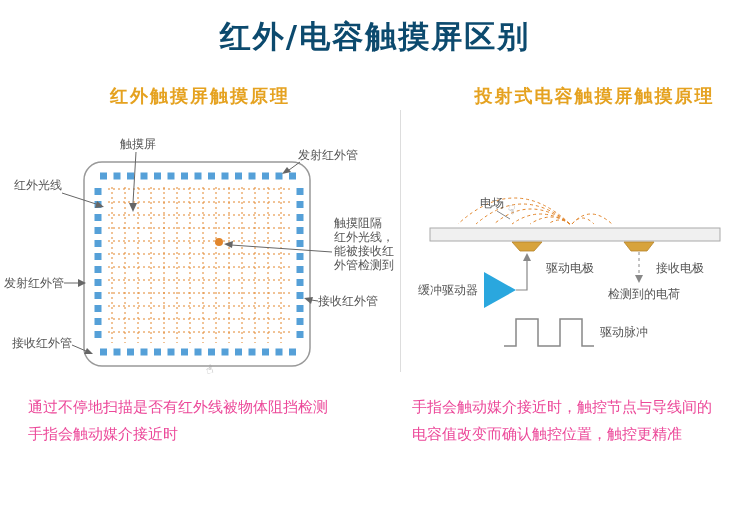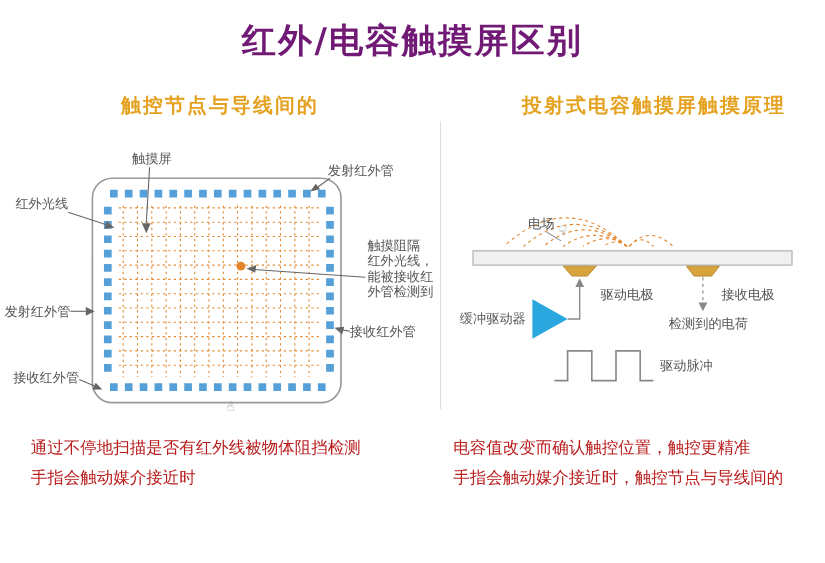--- a/index.html
+++ b/index.html
@@ -4,41 +4,41 @@
 <style>
   html, body { margin: 0; padding: 0; }
   body {
     width: 750px; height: 512px; position: relative;
     background: #ffffff; overflow: hidden;
     font-family: "DejaVu Sans", "Liberation Sans", sans-serif;
   }
   .abs { position: absolute; }
   #page-title {
     top: 16px; left: 0; width: 750px; text-align: center;
-    font-size: 31px; font-weight: bold; color: #701a75; letter-spacing: 2px;
+    font-size: 31px; font-weight: bold; color: #0c4a6e; letter-spacing: 2px;
   }
   .subtitle {
     top: 84px; font-size: 18px; font-weight: bold; color: #e5a220;
     letter-spacing: 2px; text-align: center;
   }
   #subtitle-left { left: 0; width: 400px; }
   #subtitle-right { left: 427px; width: 335px; }
   #divider { left: 400px; top: 110px; width: 1px; height: 262px; background: #dddddd; }
   svg text { font-size: 12px; fill: #555555; }
   svg text.hand { fill: #8a8a8a; }
-  .caption { font-size: 15px; color: #b91c1c; line-height: 27px; }
+  .caption { font-size: 15px; color: #ec4899; line-height: 27px; }
   #caption-left { left: 28px; top: 394px; width: 372px; }
   #caption-right { left: 412px; top: 394px; width: 330px; }
 </style>
 </head>
 <body>
 
 <div class="abs" id="page-title">红外/电容触摸屏区别</div>
 
-<div class="abs subtitle" id="subtitle-left">触控节点与导线间的</div>
+<div class="abs subtitle" id="subtitle-left">红外触摸屏触摸原理</div>
 <div class="abs subtitle" id="subtitle-right">投射式电容触摸屏触摸原理</div>
 
 <div class="abs" id="divider"></div>
 
 <svg class="abs" style="left:0; top:115px;" width="400" height="285" viewBox="0 0 400 285">
 
   <rect x="84" y="47" width="226" height="204" rx="18" fill="#ffffff" stroke="#999999" stroke-width="1.5"></rect>
 
   <g>
     <line x1="100" y1="61" x2="298" y2="61" stroke="#55a0d8" stroke-width="7" stroke-dasharray="7 6.5"></line>
@@ -130,15 +130,15 @@
   <text x="18" y="184">缓冲驱动器</text>
   <text x="208" y="188">检测到的电荷</text>
   <text x="200" y="226">驱动脉冲</text>
 </svg>
 
 <div class="abs caption" id="caption-left">
   <div>通过不停地扫描是否有红外线被物体阻挡检测</div>
   <div>手指会触动媒介接近时</div>
 </div>
 <div class="abs caption" id="caption-right">
+  <div>手指会触动媒介接近时，触控节点与导线间的</div>
   <div>电容值改变而确认触控位置，触控更精准</div>
-  <div>手指会触动媒介接近时，触控节点与导线间的</div>
 </div>
 
 </body></html>

